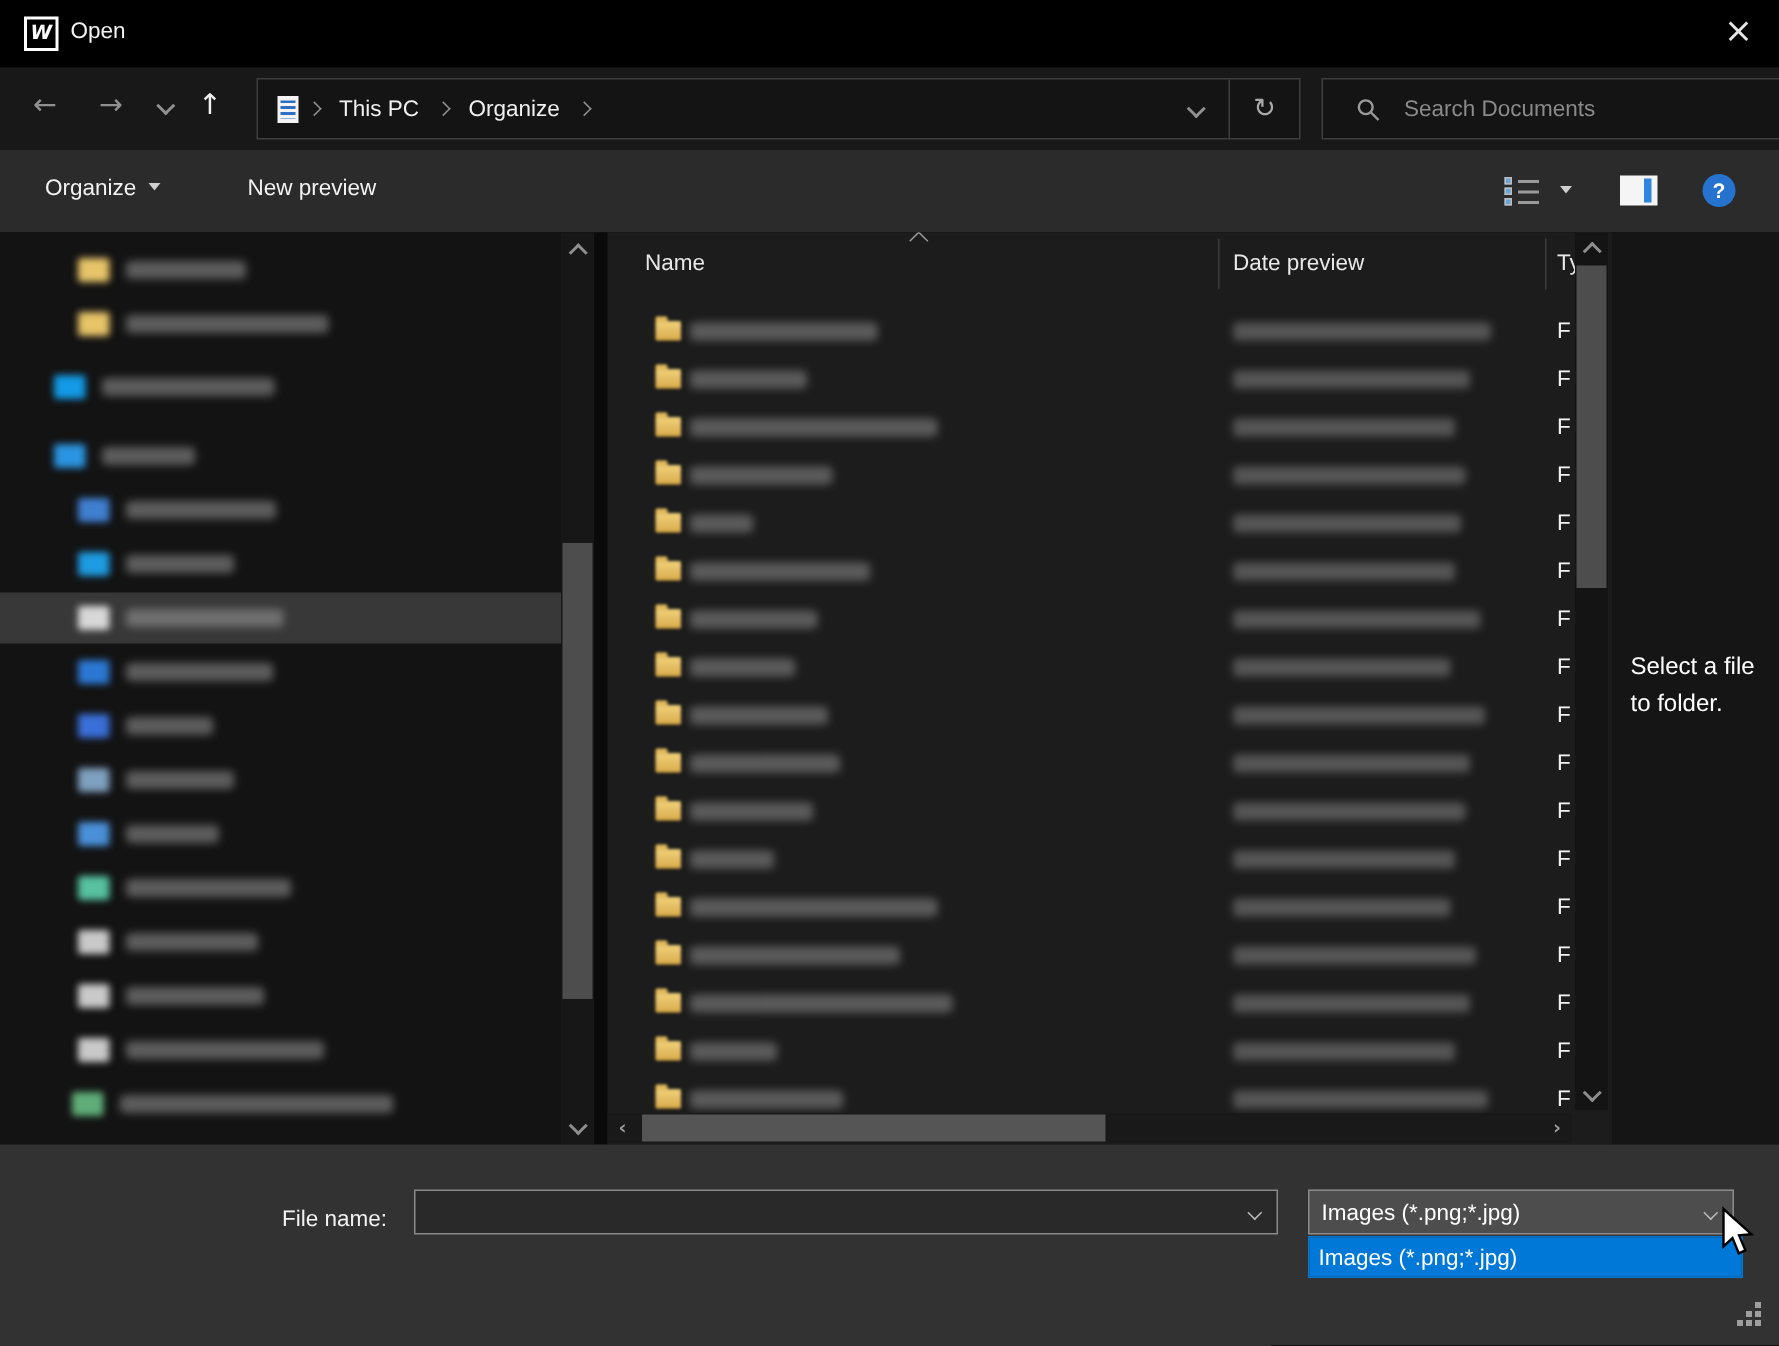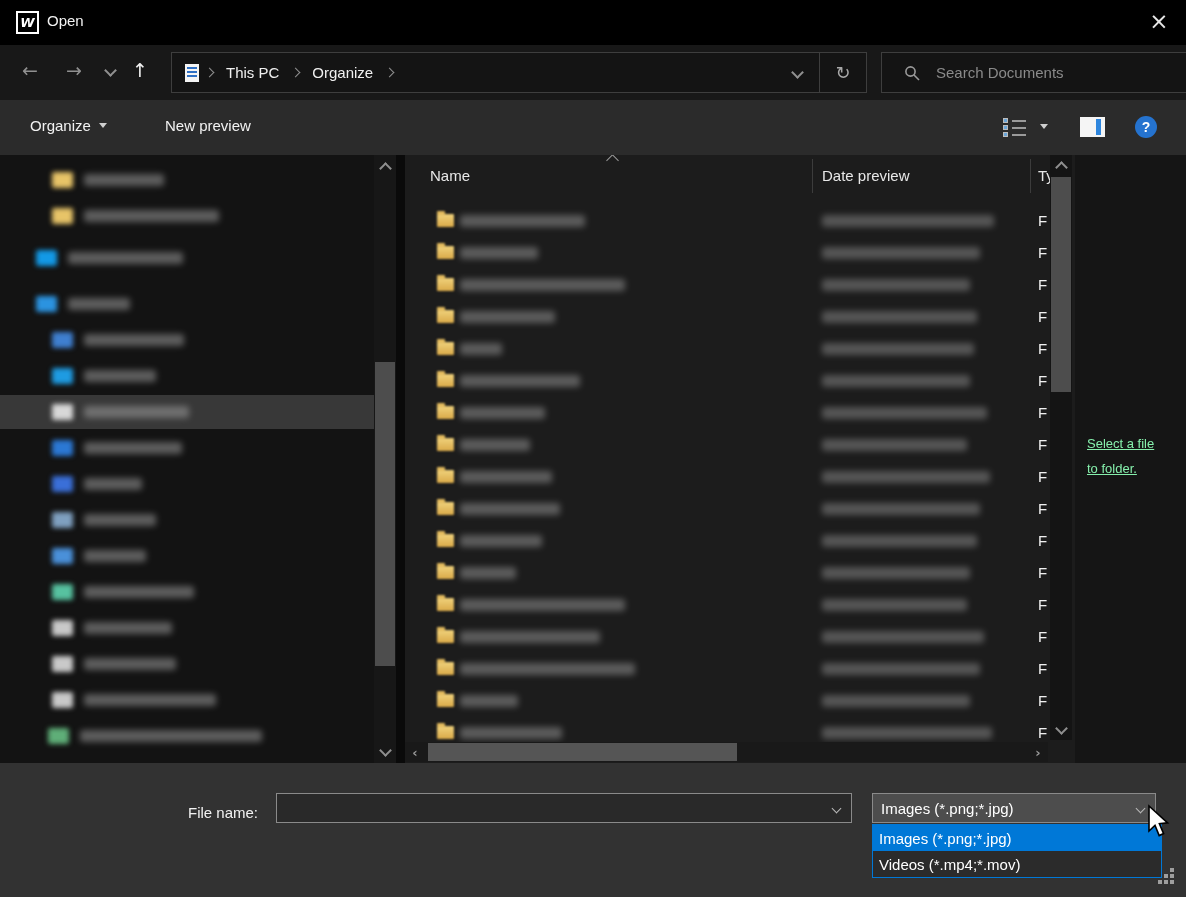--- a/index.html
+++ b/index.html
@@ -89,21 +89,21 @@
   #list-vscroll{left:645px;top:0;width:22px;height:585px;background:#141414;}
   
   #list-hscroll{left:0;top:587px;width:643px;height:20px;background:#191919;}
   #hs-left{left:0;top:0;width:20px;height:20px;display:flex;align-items:center;justify-content:center;}
   #hs-right{left:623px;top:0;width:20px;height:20px;display:flex;align-items:center;justify-content:center;}
   #hs-thumb{left:23px;top:1px;width:309px;height:18px;background:#555;}
   .hs-gly{color:#9a9a9a;font-size:13px;font-weight:bold;}
 
   
   #preview{left:1075px;top:0;width:111px;height:608px;background:#151515;}
-  .preview-line{position:absolute;left:12px;font-size:13px;color:#86efac;white-space:nowrap;text-decoration:underline;}
+  .preview-line{position:absolute;left:12px;font-size:16px;color:#ffffff;white-space:nowrap;}
 
   
   #footer{left:0;top:763px;width:1186px;height:134px;background:#323232;}
   #filename-label{left:188px;top:41px;font-size:15px;color:#f2f2f2;}
   #filename-input{left:276px;top:30px;width:576px;height:30px;background:#292929;border:1px solid #8a8a8a;
       box-sizing:border-box;display:flex;align-items:center;}
   #filename-field{flex:1;background:transparent;border:none;outline:none;color:#eee;font-size:15px;padding:0 8px;}
   #filename-dd{width:30px;display:flex;align-items:center;justify-content:center;}
   #filetype-select{left:872px;top:30px;width:284px;height:30px;background:#4d4d4d;border:1px solid #8a8a8a;
       box-sizing:border-box;display:flex;align-items:center;}
@@ -400,21 +400,20 @@
 
   <div class="abs" id="filetype-select">
     <span id="filetype-value">Images (*.png;*.jpg)</span>
     <span id="filetype-dd">
         <span class="chev down"></span>
       </span>
   </div>
 
   <div class="abs" id="filetype-list">
       <div class="ft-option hl">Images (*.png;*.jpg)</div>
-      <div class="ft-option">Videos (*.mp4;*.mov)</div>
     </div>
 
   <svg class="abs" id="mouse-cursor" width="24" height="36" viewBox="0 0 24 36">
     <path d="M3 2 L3 27 L9 21.4 L13.2 31.6 L17.6 29.6 L13.4 19.6 L21.6 18.8 Z" fill="#ffffff" stroke="#000000" stroke-width="1.6"></path>
   </svg>
 
   <span class="abs" id="resize-grip">
     <i style="left:12px;top:0"></i>
     <i style="left:6px;top:6px"></i>
       <i style="left:12px;top:6px"></i>

